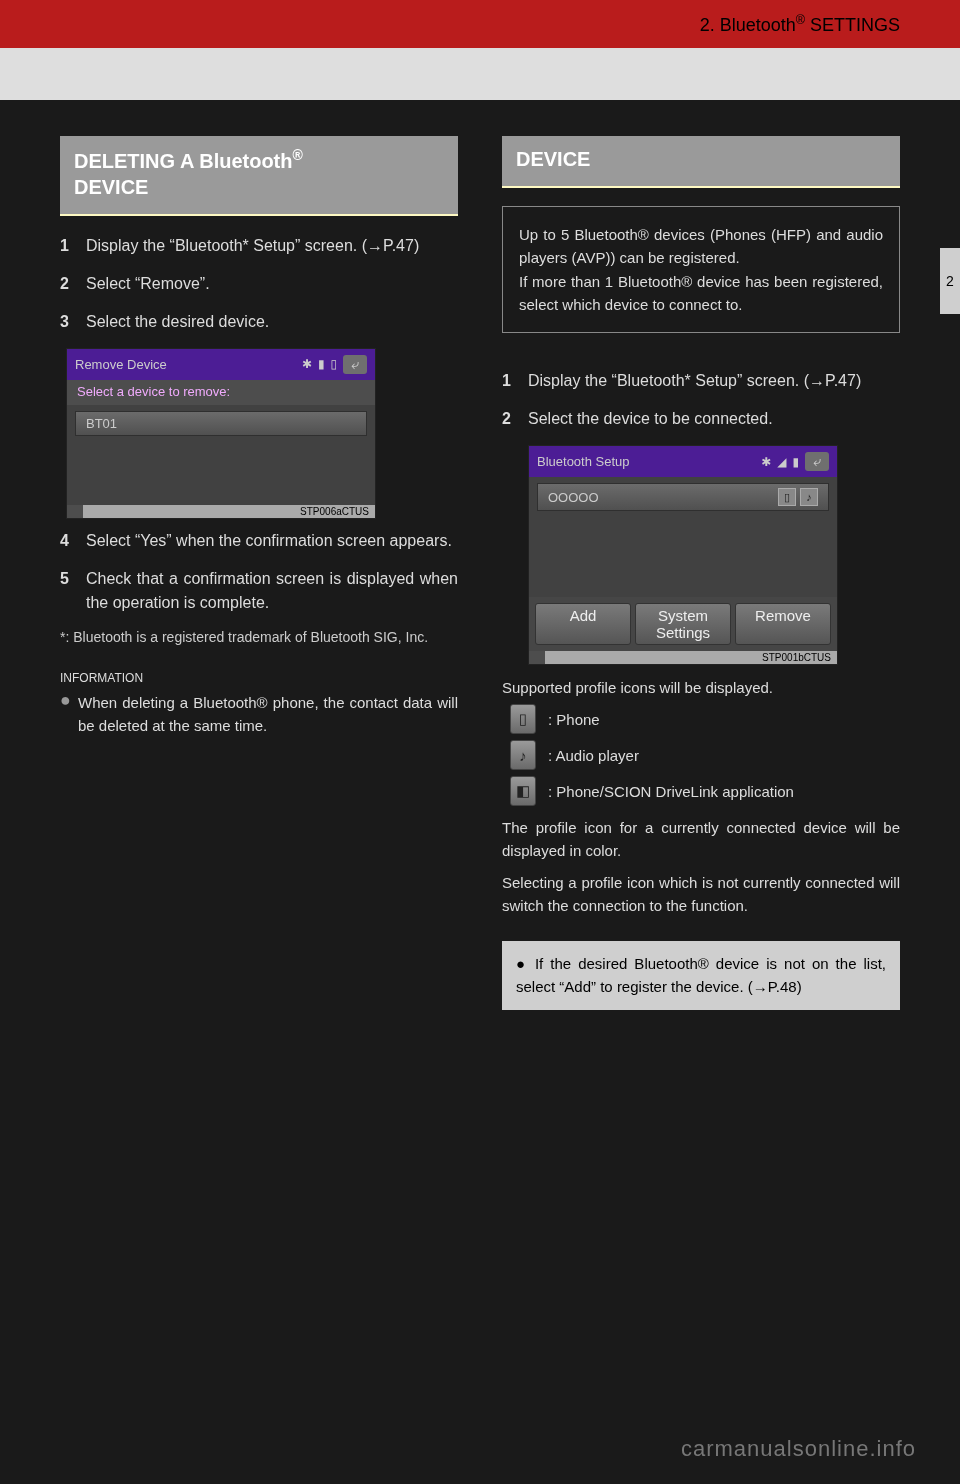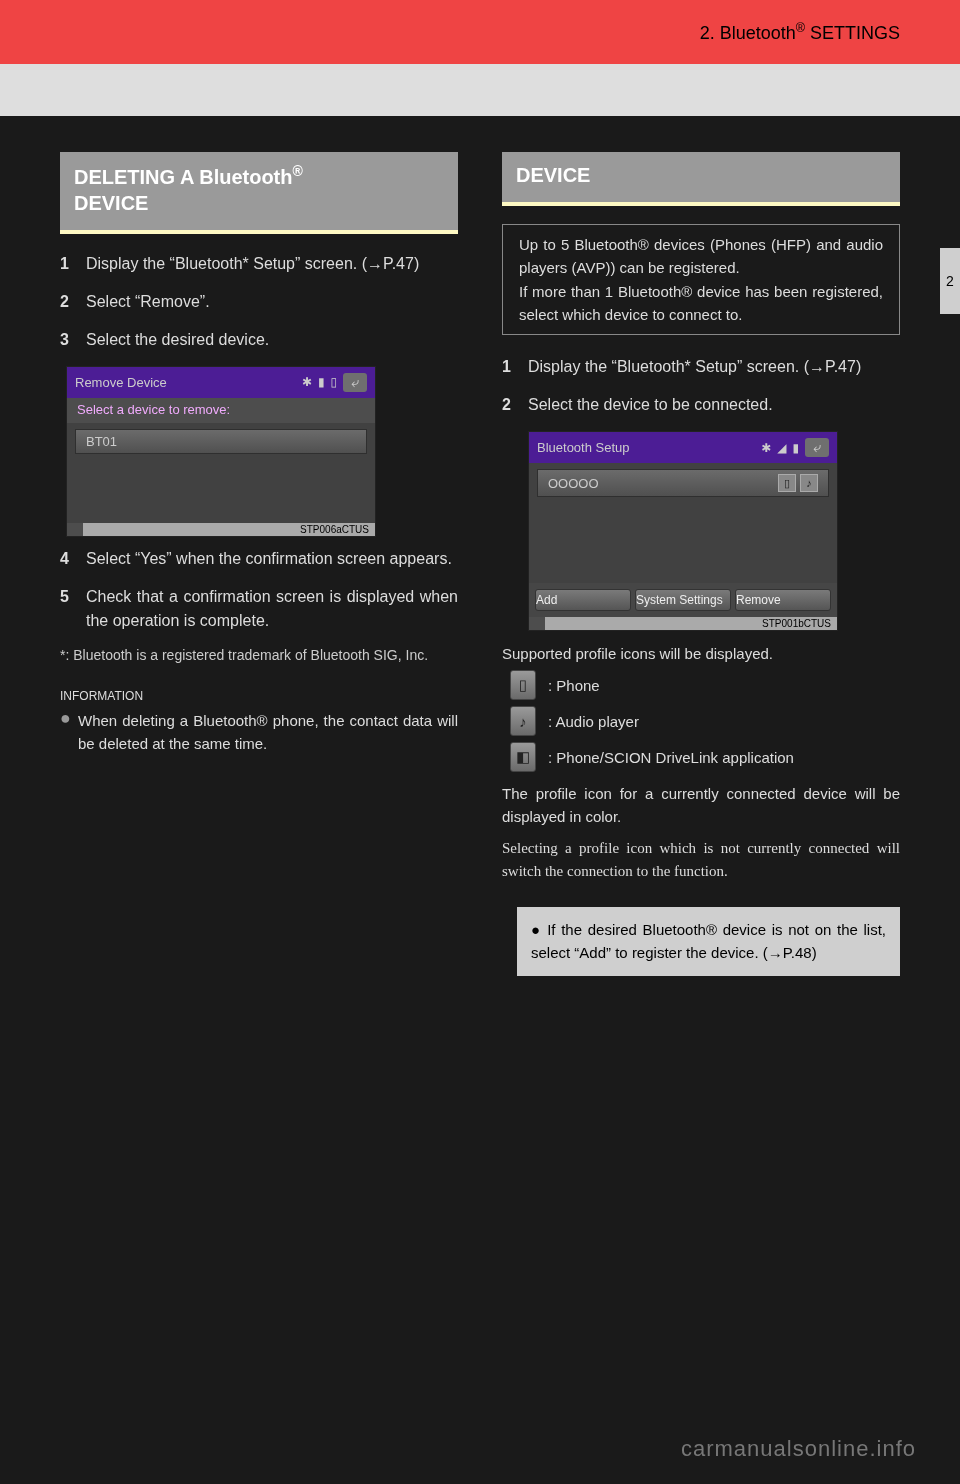--- a/index.html
+++ b/index.html
@@ -7,22 +7,22 @@
     width: 960px;
     height: 1484px;
     background: #1a1a1a;
     font-family: Arial, Helvetica, sans-serif;
     color: #ddd;
     position: relative;
     overflow: hidden;
   }
   .top-bar {
     width: 100%;
-    height: 64px;
-    background: #ef4444;
+    height: 48px;
+    background: #b91c1c;
     display: flex;
     align-items: center;
     justify-content: flex-end;
     padding-right: 60px;
     font-size: 18px;
     color: #000;
   }
   .sub-bar {
     width: 100%;
     height: 52px;
@@ -47,21 +47,21 @@
     gap: 44px;
   }
   .col {
     flex: 1;
     min-width: 0;
   }
   .section-head {
     background: #9a9a9a;
     color: #fff;
     padding: 10px 14px 14px 14px;
-    border-bottom: 4px solid #fef9c3;
+    border-bottom: 2px solid #fef9c3;
     margin-bottom: 18px;
   }
   .section-head .line {
     font-size: 20px;
     font-weight: bold;
     line-height: 1.3;
   }
   sup { font-size: 0.7em; }
   .step {
     display: flex;
@@ -69,25 +69,25 @@
     font-size: 16px;
     line-height: 1.5;
   }
   .step-num {
     flex: 0 0 26px;
     font-weight: bold;
   }
   .step-body { flex: 1; text-align: justify; }
   .info-box {
     border: 1px solid #888;
-    padding: 8px 16px;
+    padding: 16px 16px;
     font-size: 15px;
     line-height: 1.55;
     text-align: justify;
-    margin-bottom: 20px;
+    margin-bottom: 36px;
   }
   .info-header {
     font-size: 12px;
     margin: 26px 0 4px 0;
     color: #ddd;
   }
   .info-bullet {
     display: flex;
     font-size: 15px;
     line-height: 1.55;
@@ -155,23 +155,23 @@
     display: flex;
     gap: 4px;
     padding: 6px;
     background: #464646;
   }
   .ui-btn {
     flex: 1;
     background: linear-gradient(#7a7a7a, #555);
     border: 1px solid #333;
     border-radius: 3px;
-    text-align: left;
+    text-align: center;
     padding: 3px 0;
-    font-size: 12px;
+    font-size: 15px;
     color: #eee;
   }
   .shot-caption {
     background: #aaa;
     color: #000;
     text-align: right;
     font-size: 10px;
     padding: 1px 6px;
     margin-left: 16px;
   }
@@ -192,21 +192,20 @@
     font-size: 15px; color: #222;
   }
   .note-box {
     background: #cfcfcf;
     color: #000;
     padding: 12px 14px;
     font-size: 15px;
     line-height: 1.5;
     margin-top: 24px;
     text-align: justify;
-    margin-left: 15px;
   }
   .watermark {
     position: absolute;
     bottom: 22px;
     right: 44px;
     color: #777;
     font-size: 22px;
     letter-spacing: 1px;
   }
 </style>
@@ -332,21 +331,21 @@
     <div class="icon-row">
       <span class="icon-box">♪</span>
       <span>: Audio player</span>
     </div>
     <div class="icon-row">
       <span class="icon-box">◧</span>
       <span>: Phone/SCION DriveLink application</span>
     </div>
 
     <div style="font-size:15px; line-height:1.55; margin-top:10px; text-align:justify;">The profile icon for a currently connected device will be displayed in color.</div>
-    <div style="font-size:15px; line-height:1.55; margin-top:8px; text-align:justify;font-family:Liberation Serif, serif;">Selecting a profile icon which is not currently connected will switch the connection to the function.</div>
+    <div style="font-size:15px; line-height:1.55; margin-top:8px; text-align:justify;">Selecting a profile icon which is not currently connected will switch the connection to the function.</div>
 
     <div class="note-box">
       ● <span>If the desired Bluetooth® device is not on the list, select “Add” to register the device. (→P.48)</span>
     </div>
   </div>
 </div>
 
 <div class="watermark">carmanualsonline.info</div>
 
 </body></html>

